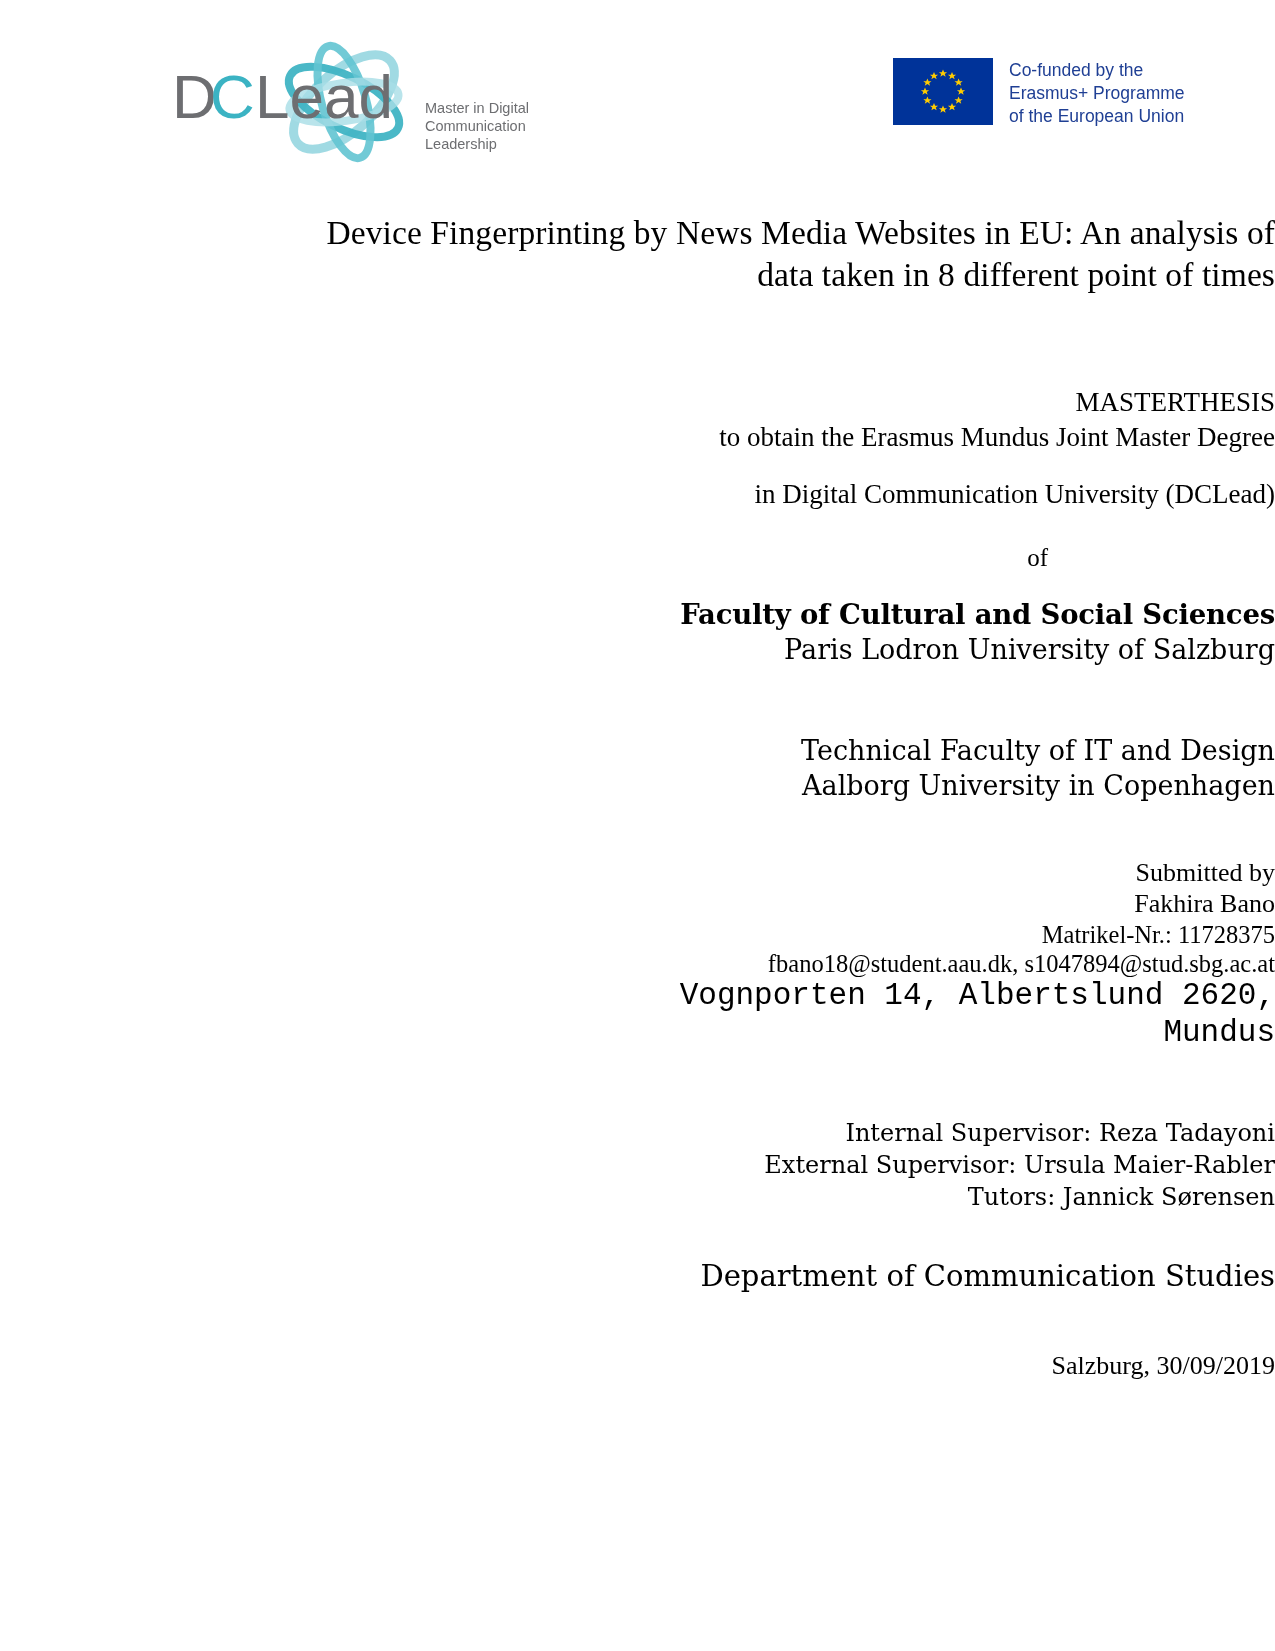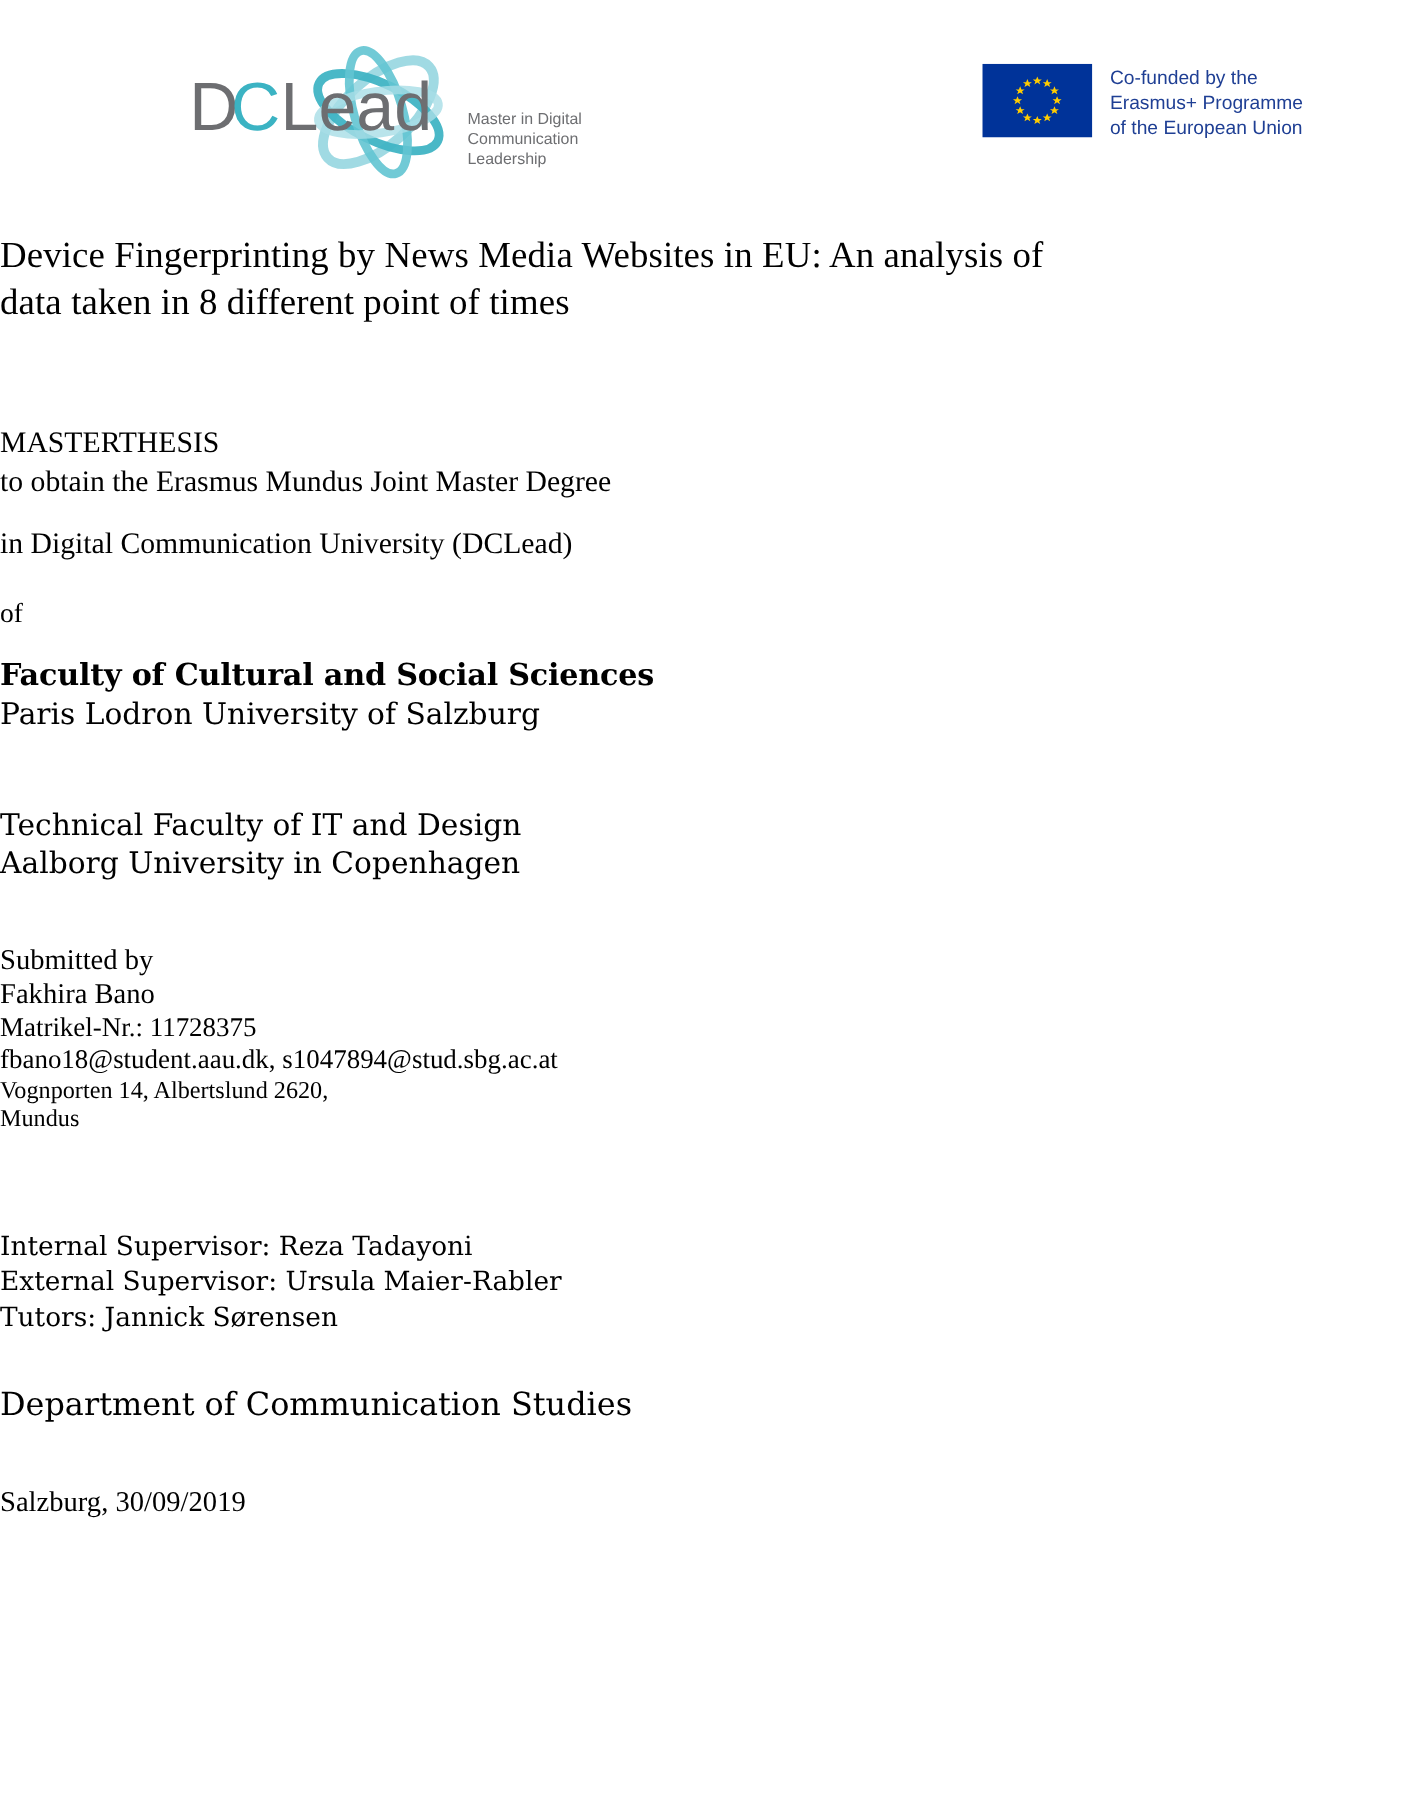--- a/index.html
+++ b/index.html
@@ -58,21 +58,21 @@
   }
 
   
   .page {
     position: absolute;
     top: 0; left: 0;
     width: 1275px;
   }
 
   .blk {
-    text-align: left;
+    text-align: right;
     width: 100%;
   }
 
   
   .f-times {
     font-family: "Liberation Serif", "DejaVu Serif", serif;
   }
   
   .f-alt {
     font-family: "DejaVu Serif", "Liberation Serif", serif;
@@ -141,22 +141,22 @@
     position: absolute;
     top: 858px;
     left: 0; width: 1275px;
     font-size: 26px;
     line-height: 1.19;
   }
   .submitted-block .small {
     font-size: 24.5px;
   }
   .submitted-block .addr {
-    font-family: Liberation Serif, serif;
-    font-size: 22px;
+    font-family: Liberation Mono, monospace;
+    font-size: 31px;
   }
 
   .supervisors-block {
     position: absolute;
     top: 1118px;
     left: 0; width: 1275px;
     font-size: 24px;
     line-height: 1.33;
   }
 

